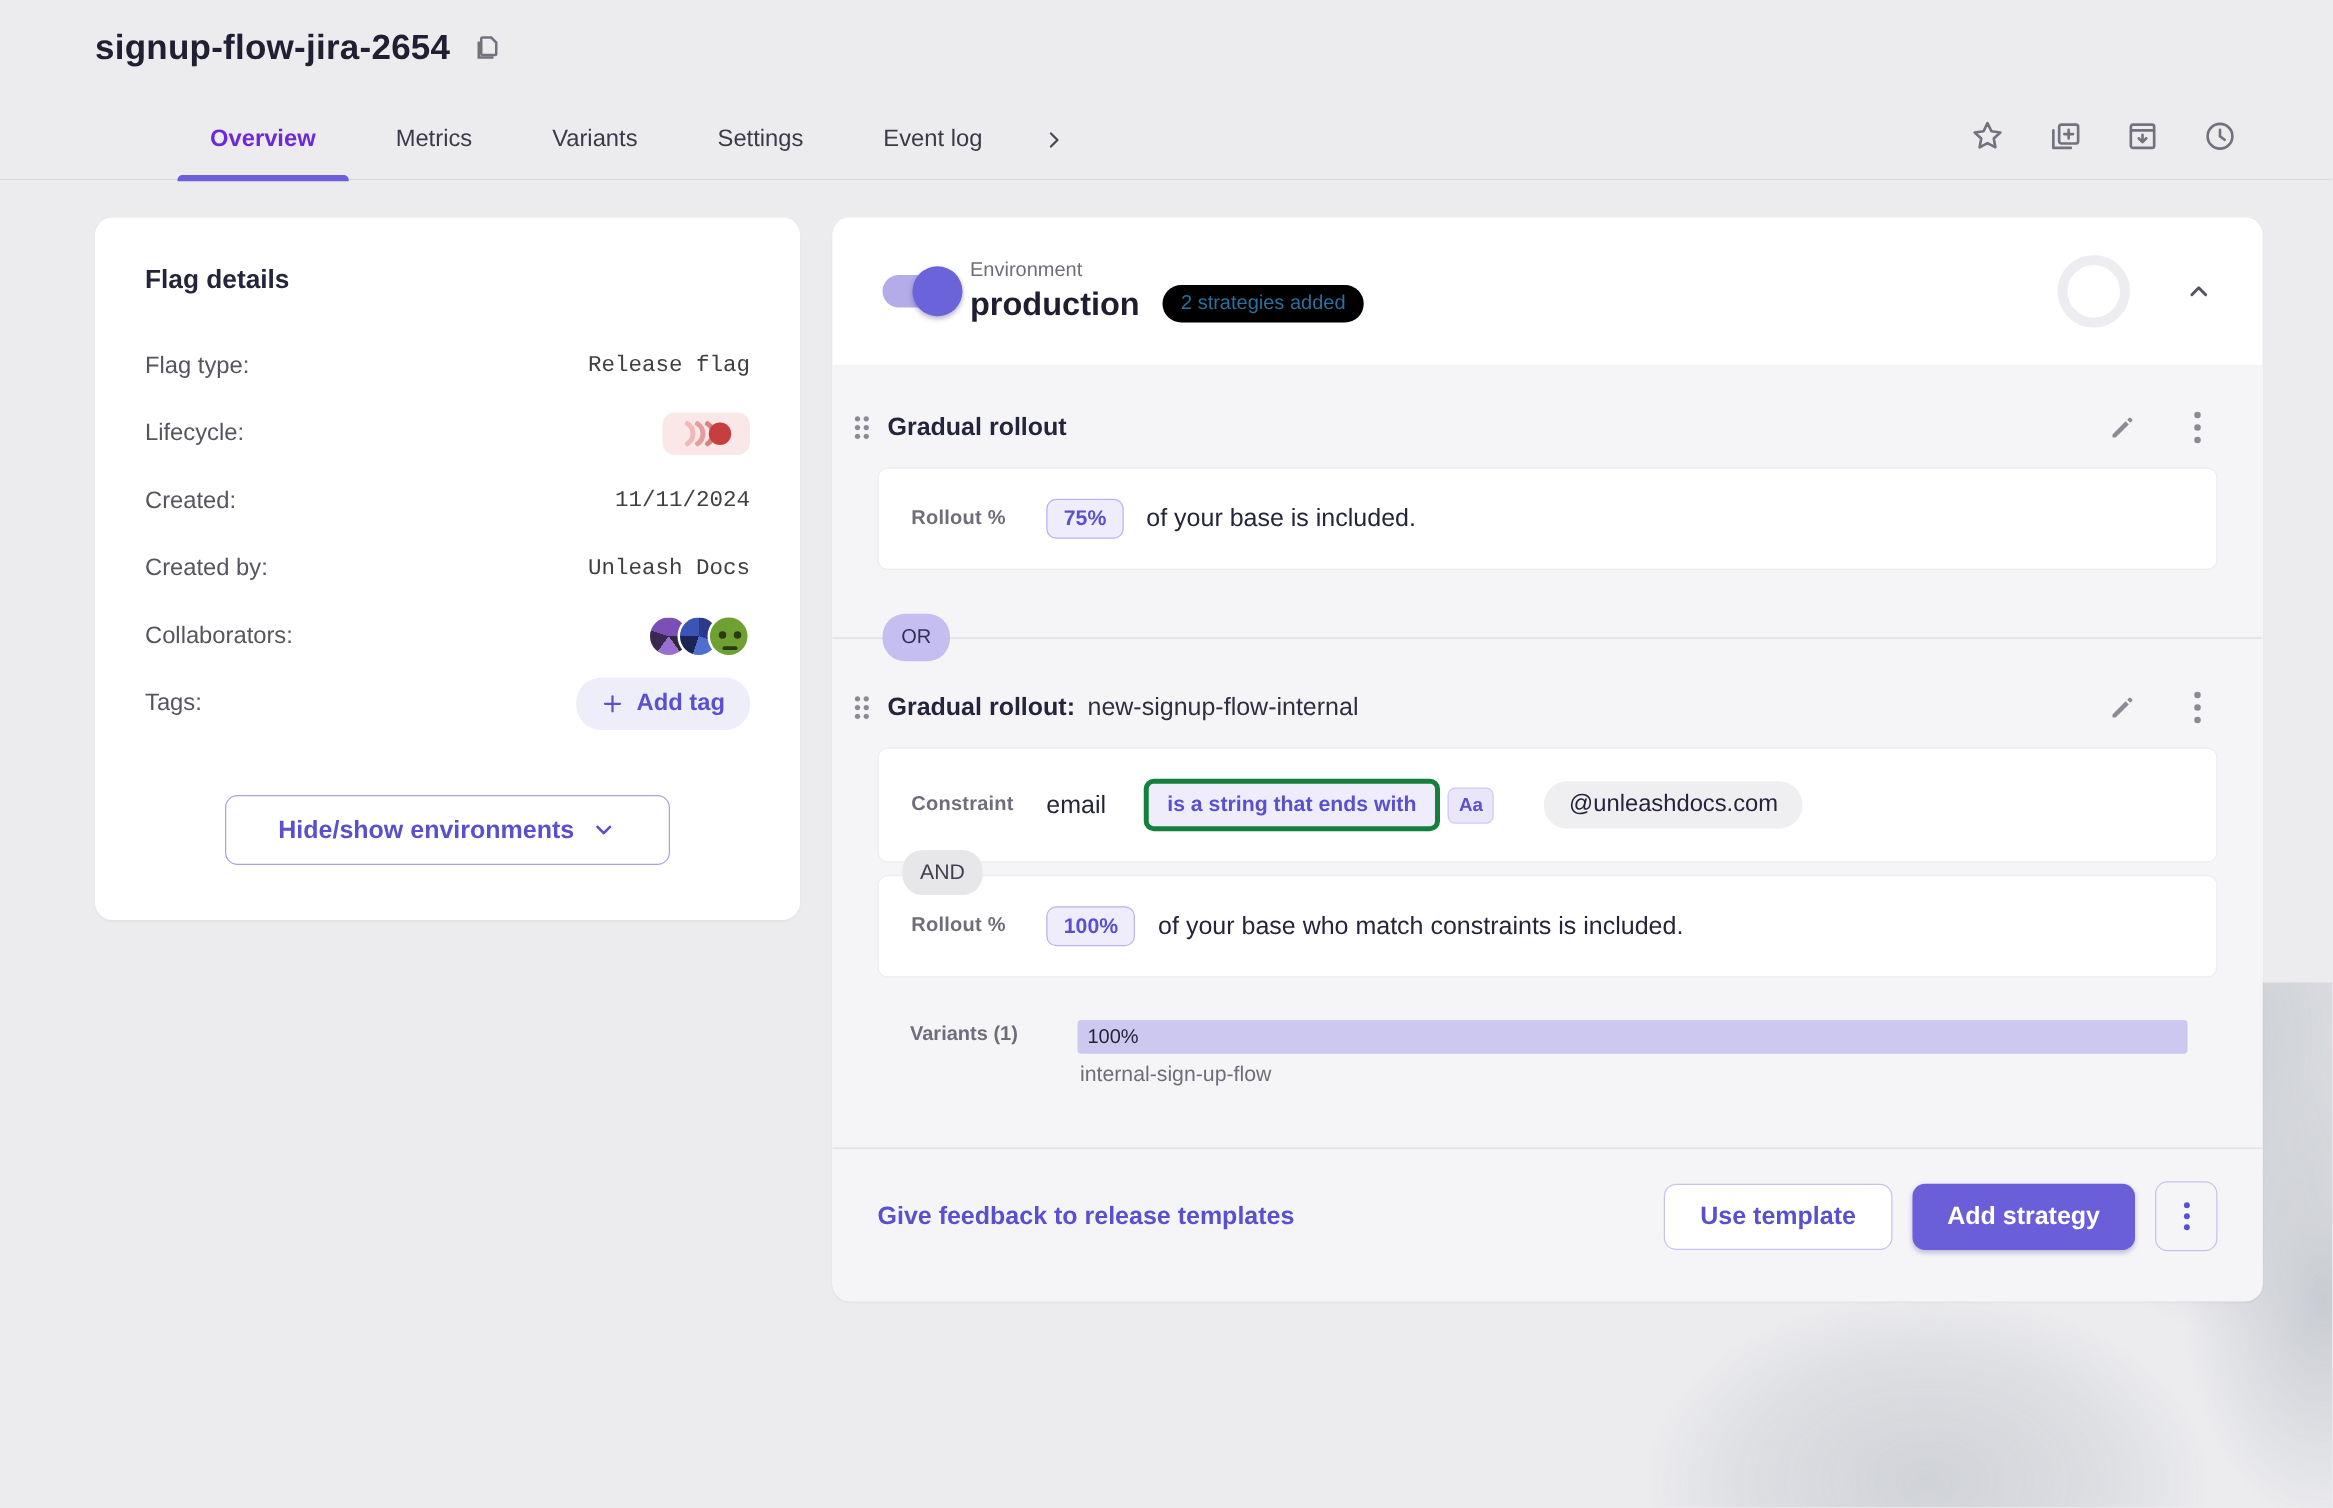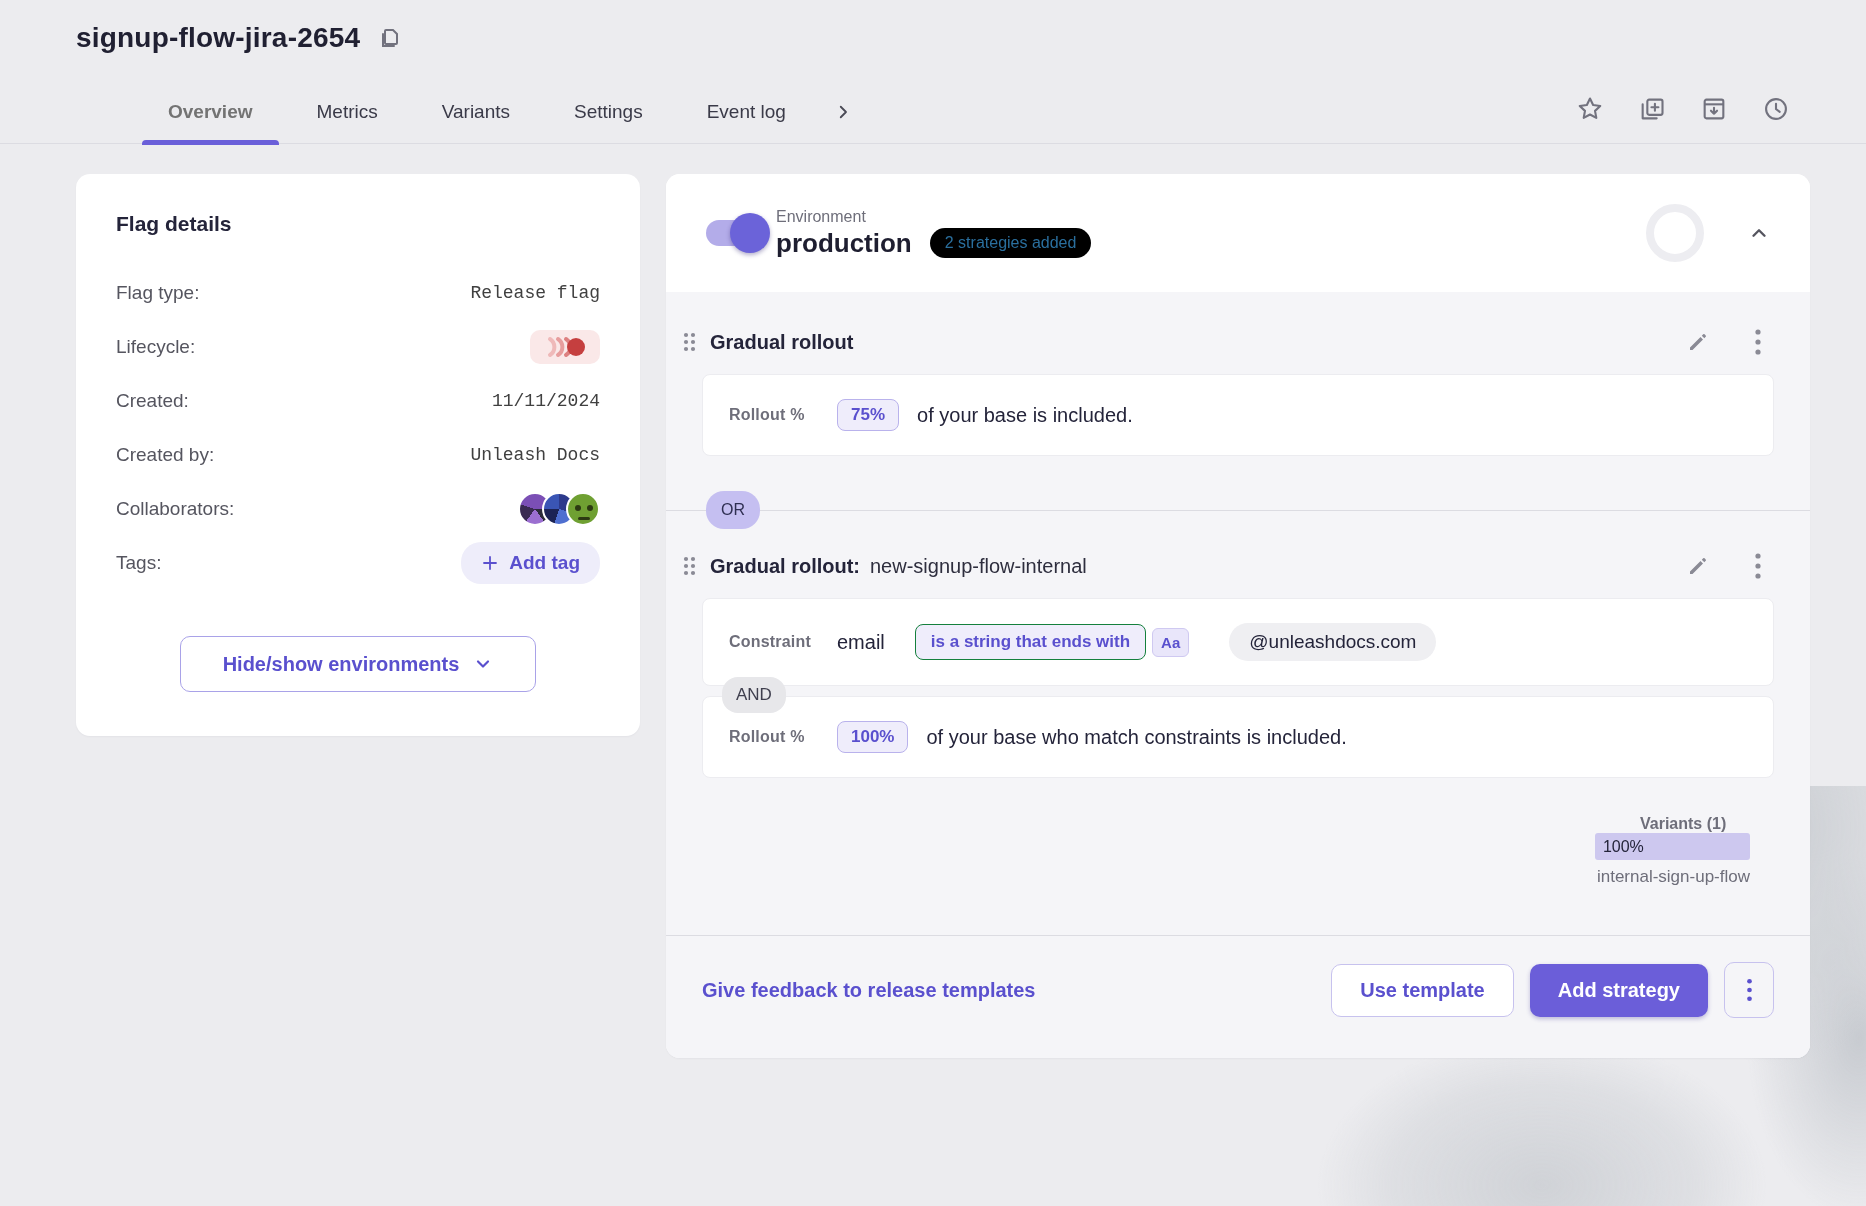--- a/index.html
+++ b/index.html
@@ -24,21 +24,21 @@
   .page { position:relative; z-index:1; }
 
   
   .page-header { padding:22px 0 0 76px; display:flex; align-items:center; gap:18px; }
   .page-title { font-size:28px; font-weight:700; color:#202032; letter-spacing:.2px; }
   .icon-btn { background:none; border:none; cursor:pointer; display:inline-flex; align-items:center; justify-content:center; color:#72727e; }
 
   
   .tabs-bar { display:flex; align-items:center; margin-top:26px; border-bottom:1px solid #dcdce2; padding:0 76px 0 136px; height:64px; position:relative; }
   .tab { position:relative; height:64px; display:flex; align-items:center; padding:0 32px; font-size:19px; color:#3a3a48; cursor:pointer; background:none; border:none; font-family:inherit; }
-  .tab.active { font-weight:700; color:#737373; }
+  .tab.active { font-weight:700; color:#6d28d9; }
   .tab.active::after { content:""; position:absolute; left:6px; right:6px; bottom:-1px; height:5px; border-radius:4px 4px 0 0; background:#6a5fd9; }
   .tab-more { margin-left:16px; color:#4a4a56; }
   .tabs-actions { margin-left:auto; display:flex; align-items:center; gap:34px; padding-bottom:6px; }
 
   
   .main { display:flex; gap:26px; padding:30px 56px 0 76px; align-items:flex-start; }
   .card { background:#fff; border-radius:14px; box-shadow:0 1px 2px rgba(30,30,60,.04); }
 
   
   .flag-card { width:564px; padding:38px 40px 44px 40px; flex:none; }
@@ -79,30 +79,30 @@
   .strategy-title { font-size:20px; font-weight:700; color:#24243a; }
   .strategy-subname { font-size:20px; color:#2e2e3e; font-weight:400; margin-left:10px; }
   .strategy-actions { margin-left:auto; display:flex; align-items:center; gap:44px; }
 
   .content-box { background:#fff; border:1px solid #ececf0; border-radius:8px; margin:8px 36px 0 36px; padding:24px 26px; position:relative; z-index:1; }
   .inline-row { display:flex; align-items:center; }
   .row-label { font-size:16px; font-weight:700; color:#6e6e7a; width:108px; flex:none; letter-spacing:.2px; }
   .pct-chip { background:#efedfb; border:1px solid #b9b2ec; border-radius:8px; padding:5px 13px; font-size:17px; font-weight:700; color:#5a50ce; }
   .row-text { font-size:20px; color:#24243a; margin-left:18px; }
   .constraint-field { font-size:20px; color:#24243a; margin-right:30px; }
-  .operator-chip { background:#efedfb; border:1px solid #15803d; border-radius:8px; padding:7px 15px; font-size:17px; font-weight:700; color:#5a50ce; }
+  .operator-chip { background:#efedfb; border:4px solid #15803d; border-radius:8px; padding:7px 15px; font-size:17px; font-weight:700; color:#5a50ce; }
   .case-chip { background:#e9e6fa; border:1px solid #cfc9f1; border-radius:6px; padding:5px 8px; font-size:15px; font-weight:700; color:#5a50ce; margin-left:6px; }
   .value-chip { background:#efeff2; border-radius:20px; padding:8px 20px; font-size:19px; color:#24243a; margin-left:40px; }
 
   .or-divider { position:relative; height:64px; margin-top:22px; }
   .or-divider .line { position:absolute; left:0; right:0; top:50%; border-top:1px solid #dcdce2; }
   .or-chip { position:absolute; left:40px; top:50%; transform:translateY(-50%); background:#c5bff1; color:#2f2f52; font-size:16px; padding:10px 15px; border-radius:18px; }
   .and-chip { position:relative; z-index:2; display:inline-block; background:#e7e7ea; color:#3f3f4e; font-size:17px; padding:8px 14px; border-radius:16px; margin:-14px 0 -10px 56px; }
 
-  .variants-row { display:flex; padding:34px 36px 48px 62px; align-items:flex-end;flex-direction:column; }
+  .variants-row { display:flex; padding:34px 36px 48px 62px; align-items:flex-start; }
   .variants-label { font-size:16px; font-weight:700; color:#6e6e7a; width:134px; flex:none; padding-top:3px; }
   .variants-bar-wrap { flex:1; margin-right:24px; }
   .variants-bar { height:27px; background:#cdc8ef; border-radius:3px; display:flex; align-items:center; padding-left:8px; font-size:16px; color:#24243a; }
   .variants-name { font-size:17px; color:#6e6e7a; margin-top:7px; padding-left:2px; }
 
   .env-footer { border-top:1px solid #dcdce2; background:#f5f5f8; display:flex; align-items:center; padding:26px 36px 40px 36px; }
   .footer-feedback { font-size:20px; font-weight:700; color:#5a50ce; background:none; border:none; cursor:pointer; font-family:inherit; }
   .footer-actions { margin-left:auto; display:flex; align-items:center; gap:16px; }
   .btn-outline { background:#fff; border:1px solid #c7c2ee; border-radius:10px; padding:14px 28px; font-size:20px; font-weight:700; color:#5a50ce; cursor:pointer; font-family:inherit; }
   .btn-primary { background:#6b5ed9; border:none; border-radius:10px; padding:15px 28px; font-size:20px; font-weight:700; color:#fff; cursor:pointer; font-family:inherit; box-shadow:0 2px 4px rgba(60,50,150,.3); }

